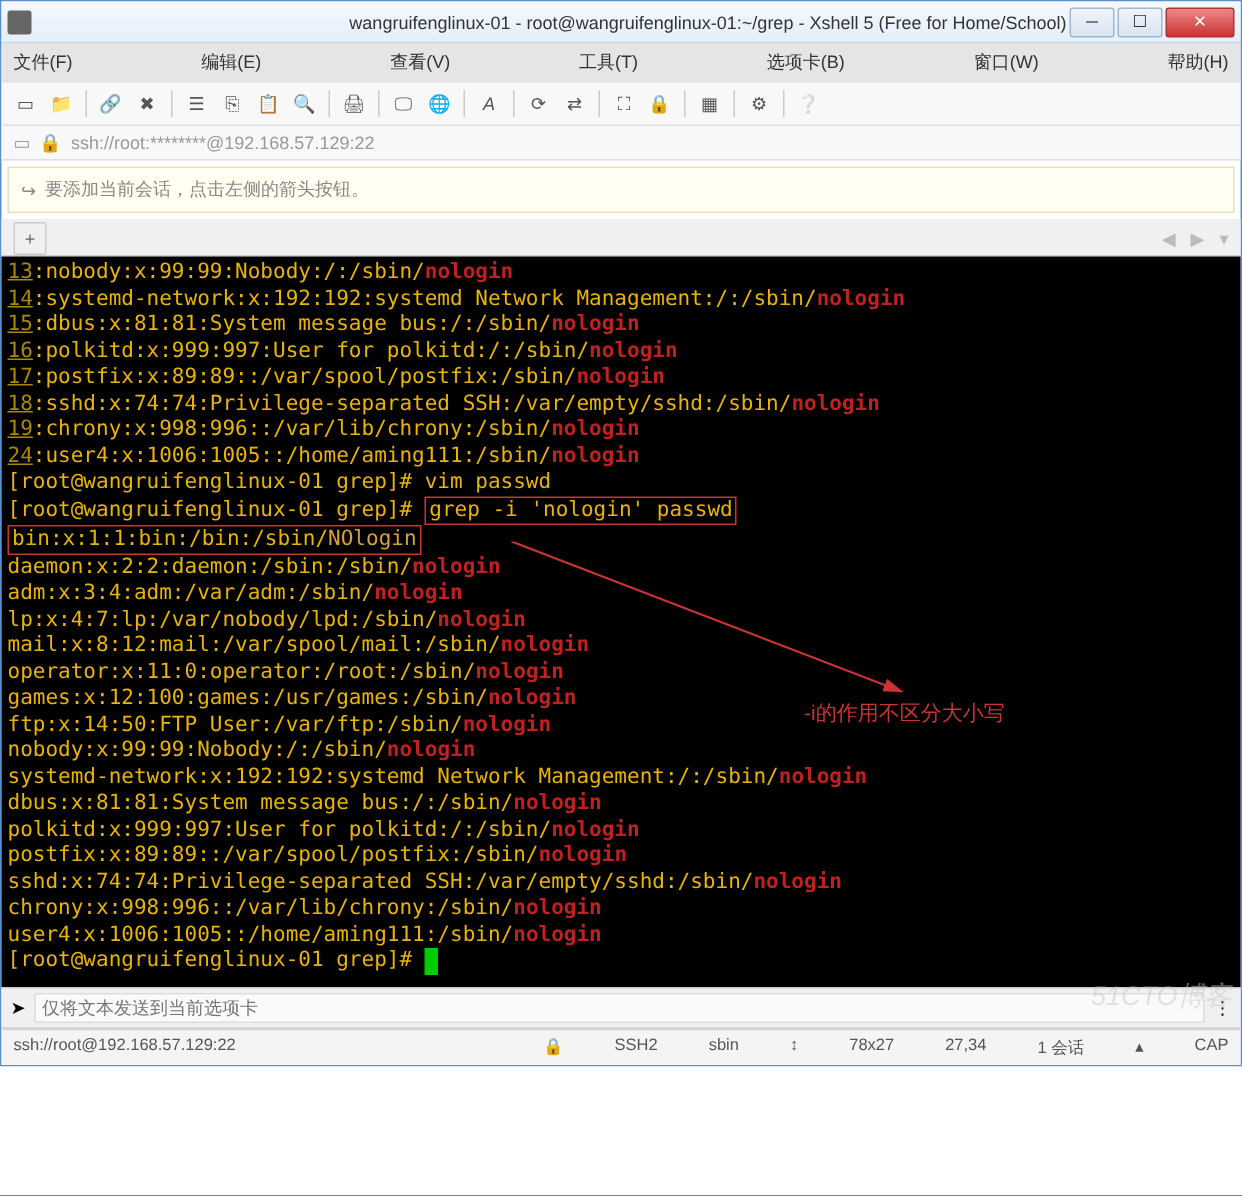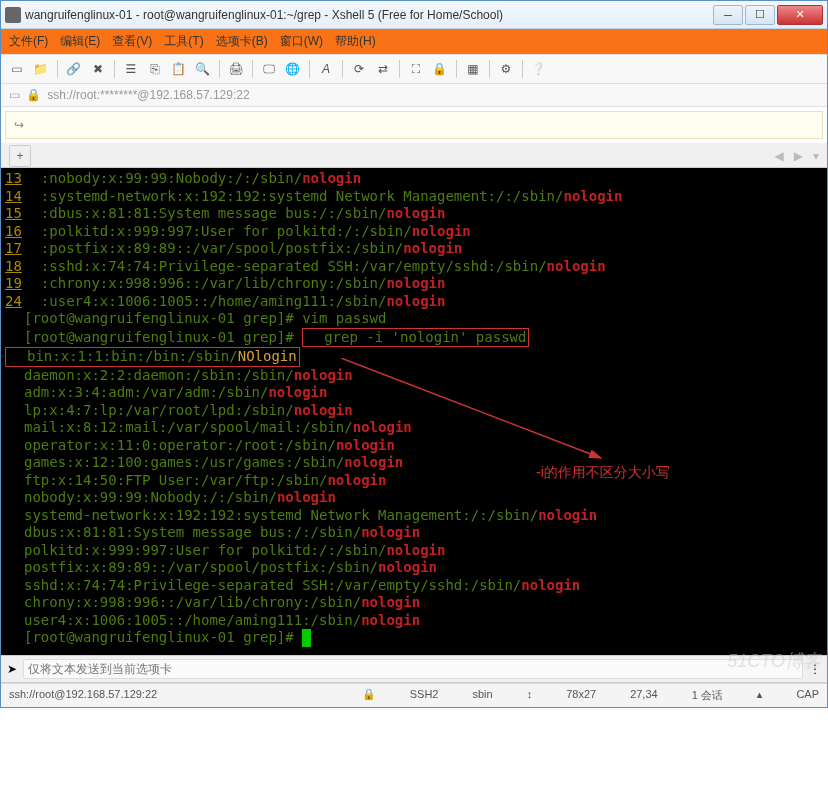--- a/index.html
+++ b/index.html
@@ -1,41 +1,41 @@
 <!DOCTYPE html>
 <html><head>
 <meta charset="utf-8">
 <style>
 * { margin: 0; padding: 0; box-sizing: border-box; }
 body { font-family: "Microsoft YaHei", Arial, sans-serif; font-size: 12px; background: #fff; width: 828px; }
 .window { border: 1px solid #5a8fc8; background: #fff; }
 .titlebar { background: linear-gradient(#f5f9fe, #e5eef9); height: 28px; display: flex; align-items: center; padding: 0 4px; border-bottom: 1px solid #c0d4e8; }
 .titlebar-icon { width: 16px; height: 16px; margin-right: 4px; background: #666; border-radius: 2px; }
-.titlebar-text { flex: 1; font-size: 12px; color: #333; }
+.titlebar-text { flex: 1; font-size: 12px; color: #333; text-align: right; }
 .win-btns { display: flex; }
 .win-btn { width: 30px; height: 20px; margin-left: 2px; display: flex; align-items: center; justify-content: center; font-size: 11px; color: #333; background: linear-gradient(#f0f4fa,#d8e4f2); border: 1px solid #a0b8d0; border-radius: 2px; }
 .win-btn.close { background: linear-gradient(#e88,#c33); color: #fff; width: 46px; border-color: #a33; }
-.menubar { background: #f97316; padding: 4px 8px; display: flex; gap: 12px; border-bottom: 1px solid #e0e0e0; }
+.menubar { background: #e5e5e5; padding: 4px 8px; display: flex; gap: 12px; border-bottom: 1px solid #e0e0e0; justify-content: space-between; }
 .menu-item { color: #333; cursor: pointer; }
 .toolbar { background: #f8f8f8; padding: 4px 6px; display: flex; gap: 4px; border-bottom: 1px solid #e0e0e0; align-items: center; }
 .tb-btn { width: 20px; height: 20px; display: flex; align-items: center; justify-content: center; color: #555; cursor: pointer; }
 .tb-sep { width: 1px; height: 18px; background: #ccc; margin: 0 2px; }
 .addressbar { background: #f8f8f8; padding: 4px 8px; display: flex; align-items: center; gap: 6px; border-bottom: 1px solid #e0e0e0; color: #999; }
 .lock-icon { color: #aaa; }
 .sessionbar { background: #fffef0; border: 1px solid #e8e0c0; padding: 6px 8px; margin: 4px; display: flex; align-items: center; gap: 6px; color: #888; font-size: 12px; }
 .tabstrip { background: #f0f0f0; display: flex; align-items: center; padding: 2px 4px 0; border-bottom: 1px solid #ccc; }
 .tab { background: #3b9de8; color: #fff; padding: 4px 10px; border-radius: 3px 3px 0 0; display: flex; align-items: center; gap: 6px; font-size: 12px; }
 .tab .dot { width: 8px; height: 8px; background: #4c4; border-radius: 50%; }
 .tab .x { color: #fff; opacity: .8; margin-left: 4px; }
 .tab-add { width: 22px; height: 22px; display: flex; align-items: center; justify-content: center; margin-left: 4px; border: 1px solid #ccc; border-radius: 2px; color: #666; }
 .tab-nav { margin-left: auto; display: flex; gap: 2px; }
 .tab-nav span { color: #bbb; padding: 0 4px; }
 .terminal { background: #000; font-family: Consolas, monospace; font-size: 14px; line-height: 1.25; padding: 2px 4px 8px; white-space: pre; overflow: hidden; }
 .ln { color: #aa8800; text-decoration: underline; }
-.w { color: #4d7c0f; padding-left: 19px; }
+.w { color: #eab308; }
 .o { color: #d8a038; }
 .r { color: #c02020; font-weight: bold; }
 .box { border: 1px solid #cc3333; display: inline-block; padding: 0 2px; }
 .cursor { background: #0c0; display: inline-block; width: 9px; }
 .annotation { position: absolute; color: #c33; font-size: 14px; }
 .term-wrap { position: relative; }
 svg.arrow { position: absolute; pointer-events: none; }
 .inputbar { background: #f0f0f0; padding: 3px 6px; display: flex; align-items: center; gap: 6px; border-top: 1px solid #ccc; border-bottom: 1px solid #ccc; }
 .inputbar input { flex: 1; background: #fafafa; border: 1px solid #ddd; border-radius: 2px; padding: 2px 4px; font-size: 12px; color: #7f1d1d; }
 .statusbar { background: #f4f4f4; padding: 4px 8px; display: flex; gap: 34px; color: #555; font-size: 11px; border-top: 1px solid #ddd; }
@@ -103,20 +103,21 @@
   </div>
 
   <div class="addressbar">
     <span>▭</span>
     <span class="lock-icon">🔒</span>
     <span>ssh://root:********@192.168.57.129:22</span>
   </div>
 
   <div class="sessionbar">
     <span>↪</span>
+    <span>要添加当前会话，点击左侧的箭头按钮。</span>
   </div>
 
   <div class="tabstrip">
     <div class="tab-add">+</div>
     <div class="tab-nav">
       <span>◀</span>
       <span>▶</span>
       <span>▾</span>
     </div>
   </div>
@@ -128,21 +129,21 @@
 <span class="ln">16</span><span class="w">:polkitd:x:999:997:User for polkitd:/:/sbin/</span><span class="r">nologin</span>
 <span class="ln">17</span><span class="w">:postfix:x:89:89::/var/spool/postfix:/sbin/</span><span class="r">nologin</span>
 <span class="ln">18</span><span class="w">:sshd:x:74:74:Privilege-separated SSH:/var/empty/sshd:/sbin/</span><span class="r">nologin</span>
 <span class="ln">19</span><span class="w">:chrony:x:998:996::/var/lib/chrony:/sbin/</span><span class="r">nologin</span>
 <span class="ln">24</span><span class="w">:user4:x:1006:1005::/home/aming111:/sbin/</span><span class="r">nologin</span>
 <span class="w">[root@wangruifenglinux-01 grep]# vim passwd</span>
 <span class="w">[root@wangruifenglinux-01 grep]# </span><span class="box"><span class="w">grep -i 'nologin' passwd</span></span>
 <span class="box"><span class="w">bin:x:1:1:bin:/bin:/sbin/</span><span class="o">NOlogin</span></span>
 <span class="w">daemon:x:2:2:daemon:/sbin:/sbin/</span><span class="r">nologin</span>
 <span class="w">adm:x:3:4:adm:/var/adm:/sbin/</span><span class="r">nologin</span>
-<span class="w">lp:x:4:7:lp:/var/root/lpd:/sbin/</span><span class="r">nologin</span>
+<span class="w">lp:x:4:7:lp:/var/nobody/lpd:/sbin/</span><span class="r">nologin</span>
 <span class="w">mail:x:8:12:mail:/var/spool/mail:/sbin/</span><span class="r">nologin</span>
 <span class="w">operator:x:11:0:operator:/root:/sbin/</span><span class="r">nologin</span>
 <span class="w">games:x:12:100:games:/usr/games:/sbin/</span><span class="r">nologin</span>
 <span class="w">ftp:x:14:50:FTP User:/var/ftp:/sbin/</span><span class="r">nologin</span>
 <span class="w">nobody:x:99:99:Nobody:/:/sbin/</span><span class="r">nologin</span>
 <span class="w">systemd-network:x:192:192:systemd Network Management:/:/sbin/</span><span class="r">nologin</span>
 <span class="w">dbus:x:81:81:System message bus:/:/sbin/</span><span class="r">nologin</span>
 <span class="w">polkitd:x:999:997:User for polkitd:/:/sbin/</span><span class="r">nologin</span>
 <span class="w">postfix:x:89:89::/var/spool/postfix:/sbin/</span><span class="r">nologin</span>
 <span class="w">sshd:x:74:74:Privilege-separated SSH:/var/empty/sshd:/sbin/</span><span class="r">nologin</span>

